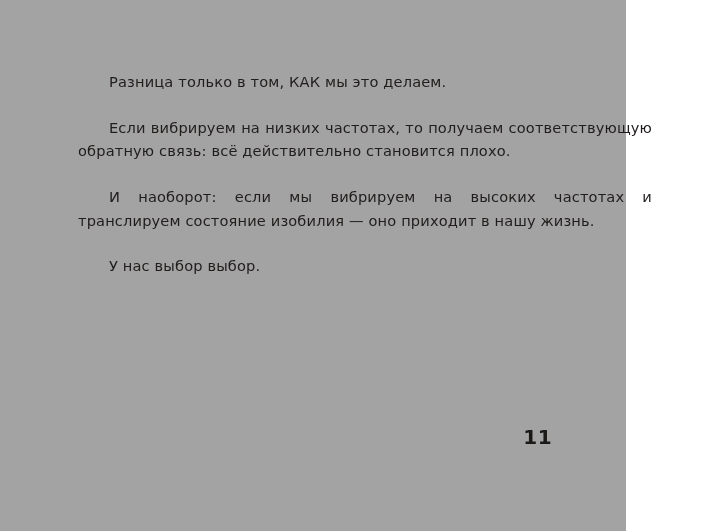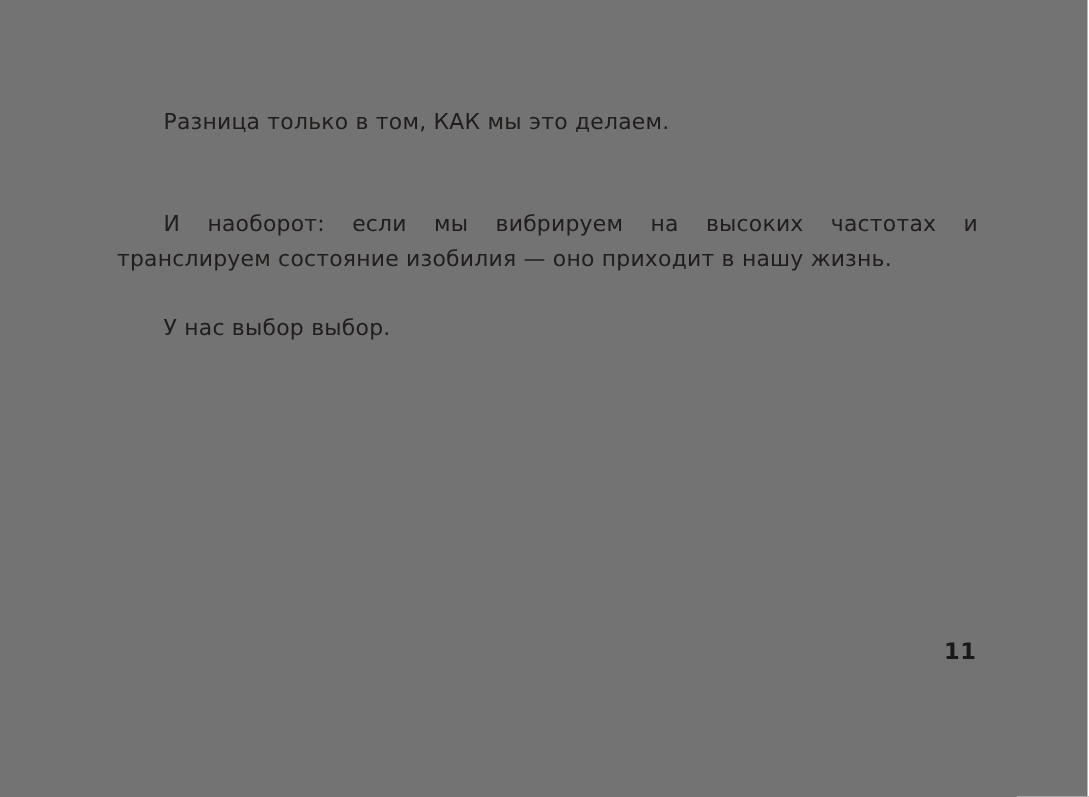--- a/index.html
+++ b/index.html
@@ -8,23 +8,23 @@
   }
   body {
     width: 726px;
     height: 531px;
     background: #ffffff;
     font-family: "DejaVu Sans", sans-serif;
     overflow: hidden;
   }
   .page {
     position: relative;
-    width: 725px;
+    width: 626px;
     height: 531px;
-    background: #737373;
+    background: #a3a3a3;
     box-sizing: border-box;
   }
   .text-block {
     position: absolute;
     left: 78px;
     top: 70px;
     width: 574px;
   }
   .para {
     margin: 0 0 0 0;
@@ -38,36 +38,37 @@
   .spacer {
     height: 22px;
   }
   .spacer-small {
     height: 0px;
   }
   .page-number {
     position: absolute;
     right: 74px;
     top: 425px;
-    font-size: 15px;
+    font-size: 20px;
     font-weight: bold;
     color: #1b1918;
     letter-spacing: 0.4px;
   }
 </style>
 </head>
 <body>
 
 <div class="page">
 
   <div class="text-block">
 
     <p class="para">Разница только в том, КАК мы это делаем.</p>
     <div class="spacer"></div>
 
+    <p class="para">Если вибрируем на низких частотах, то получаем соответствующую обратную связь: всё действительно становится плохо.</p>
     <div class="spacer"></div>
 
     <p class="para">И наоборот: если мы вибрируем на высоких частотах и транслируем состояние изобилия — оно приходит в нашу жизнь.</p>
     <div class="spacer"></div>
 
     <p class="para">У нас выбор выбор.</p>
     <div class="spacer-small"></div>
 
     <div class="spacer"></div>
 

